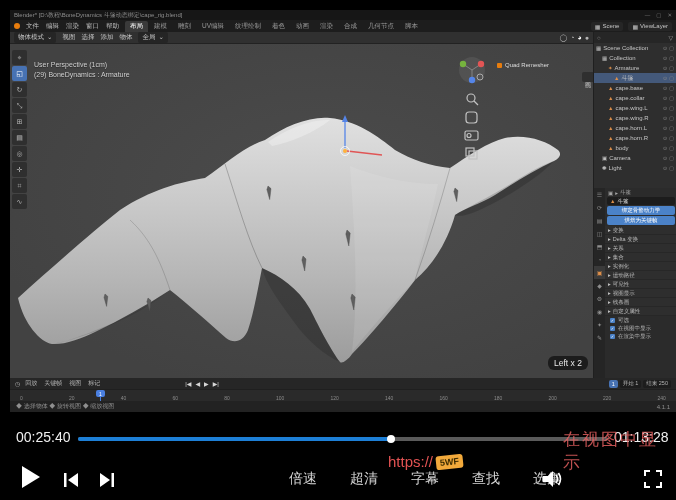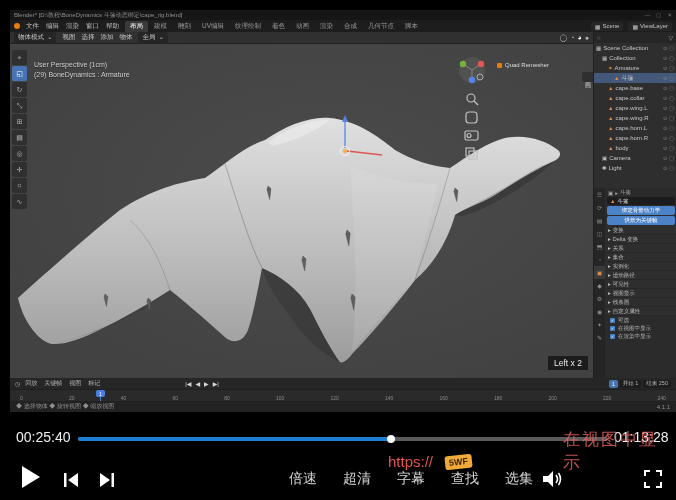--- a/index.html
+++ b/index.html
@@ -62,26 +62,26 @@
 #playhead .ln{position:absolute;left:4px;top:0;width:1px;height:12px;background:#4a7fe0}
 #playhead .hd{position:absolute;left:0;top:0;width:9px;height:7px;background:#4a7fe0;border-radius:2px;color:#fff;font-size:5px;display:flex;align-items:center;justify-content:center}
 #status{left:0;top:391px;width:666px;height:11px;background:#222;position:absolute;display:flex;align-items:center;padding:0 6px;font-size:6px;color:#8f8f8f}
 #status .r{margin-left:auto}
 
 .time{position:absolute;top:429px;font-size:14px;color:#f0f0f0}
 #track{position:absolute;left:78px;top:437px;width:530px;height:4px;background:#5a5a5a;border-radius:2px}
 #fill{height:4px;background:#1d7fd6;border-radius:2px;width:0}
 #knob{position:absolute;top:-2px;width:8px;height:8px;background:#fff;border-radius:50%}
 #playbtn{position:absolute;left:22px;top:466px;width:0;height:0;border-top:11px solid transparent;border-bottom:11px solid transparent;border-left:18px solid #fff}
-#cnbtns{position:absolute;left:289px;top:470px;display:flex;gap:26px;font-size:14px;color:#d6d6d6}
+#cnbtns{position:absolute;left:289px;top:470px;display:flex;gap:33px;font-size:14px;color:#d6d6d6}
 
 #wmname{position:absolute;left:563px;top:428px;font-size:17px;letter-spacing:2px;color:rgba(233,98,98,.82);z-index:30}
-#wmurl{position:absolute;left:388px;top:453px;display:flex;align-items:center;gap:12px;font-size:15px;color:#e25353;z-index:30}
+#wmurl{position:absolute;left:388px;top:453px;display:flex;align-items:center;gap:3px;font-size:15px;color:#e25353;z-index:30}
 #wmbadge{background:#f2a93b;color:#3a2a00;font-size:9px;font-weight:bold;padding:2px 4px;border-radius:3px;transform:rotate(-6deg)}
-#clickbadge{position:absolute;left:548px;top:356px;background:rgba(18,18,18,.78);color:#e8e8e8;font-size:8.5px;padding:2px 6px;border-radius:0;z-index:20}
+#clickbadge{position:absolute;left:548px;top:356px;background:rgba(18,18,18,.78);color:#e8e8e8;font-size:8.5px;padding:2px 6px;border-radius:6px;z-index:20}
 </style>
 </head>
 <body>
 
 <div id="bw">
 
   <div class="titlebar">
     <span>Blender*  [D:\教程\BoneDynamics 斗篷动态绑定\cape_rig.blend]</span>
     <span class="winctl">
       <span>—</span>

